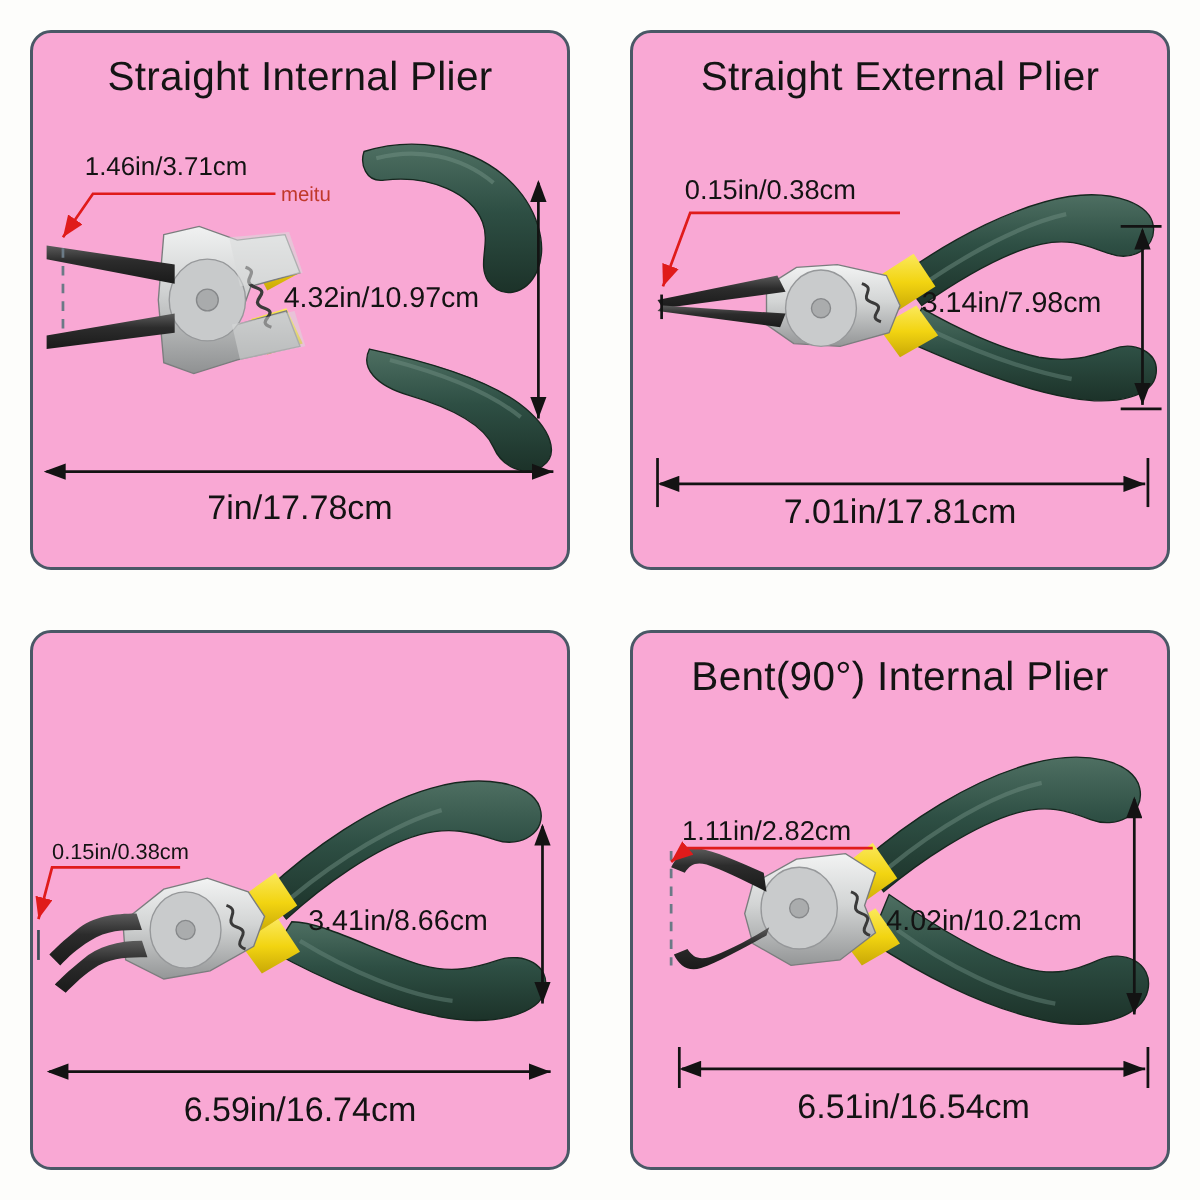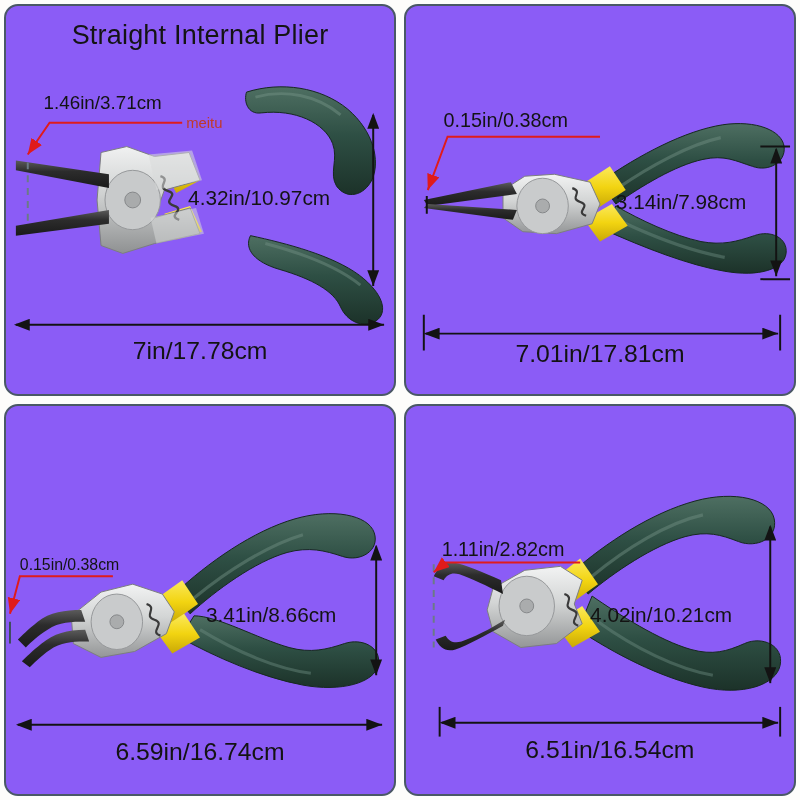--- a/index.html
+++ b/index.html
@@ -12,24 +12,24 @@
     position:relative;
   }
   .sheet{
     position:absolute;inset:0;
     display:grid;
     grid-template-columns:1fr 1fr;
     grid-template-rows:1fr 1fr;
   }
   .panel{
     position:relative;
-    background:#8b5cf6;
+    background:#f9a8d4;
     border:2px solid #4a5866;
     border-radius:14px;
-    margin:4px;
+    margin:20px;
     overflow:hidden;
   }
   .panel-title{
     position:absolute;
     top:14px;left:0;right:0;
     text-align:center;
     font-size:27px;
     color:#141414;
     letter-spacing:.2px;
     white-space:nowrap;
@@ -125,20 +125,21 @@
         <line x1="371" y1="110" x2="371" y2="283" stroke="#131313" stroke-width="2" marker-start="url(#arrB)" marker-end="url(#arrA)"></line>
         <text class="dimtext" x="184" y="201" font-size="21">4.32in/10.97cm</text>
 
         <line x1="10" y1="322" x2="382" y2="322" stroke="#131313" stroke-width="2" marker-start="url(#arrB)" marker-end="url(#arrA)"></line>
         <text class="dimtext" x="196" y="357" font-size="25" text-anchor="middle">7in/17.78cm</text>
       </svg>
     </div>
   </div>
 
   <div class="panel">
+    <div class="panel-title">Straight External Plier</div>
     <div class="stage">
       <svg viewBox="0 0 392 392" preserveAspectRatio="none">
         <defs>
           <linearGradient id="g2-handle" x1="0" y1="0" x2="0" y2="1">
             <stop offset="0%" stop-color="#4e6f62"></stop>
             <stop offset="45%" stop-color="#2e4f44"></stop>
             <stop offset="100%" stop-color="#1c3229"></stop>
           </linearGradient>
           <linearGradient id="g2-steel" x1="0" y1="0" x2="0" y2="1">
             <stop offset="0%" stop-color="#f2f3f3"></stop>
@@ -282,20 +283,21 @@
         <line x1="374" y1="142" x2="374" y2="272" stroke="#131313" stroke-width="2" marker-start="url(#arrB3)" marker-end="url(#arrA3)"></line>
         <text class="dimtext" x="202" y="218" font-size="21">3.41in/8.66cm</text>
 
         <line x1="12" y1="322" x2="380" y2="322" stroke="#131313" stroke-width="2" marker-start="url(#arrB3)" marker-end="url(#arrA3)"></line>
         <text class="dimtext" x="196" y="358" font-size="25" text-anchor="middle">6.59in/16.74cm</text>
       </svg>
     </div>
   </div>
 
   <div class="panel">
+    <div class="panel-title">Bent(90°) Internal Plier</div>
     <div class="stage">
       <svg viewBox="0 0 392 392" preserveAspectRatio="none">
         <defs>
           <linearGradient id="g4-handle" x1="0" y1="0" x2="0" y2="1">
             <stop offset="0%" stop-color="#4e6f62"></stop>
             <stop offset="45%" stop-color="#2e4f44"></stop>
             <stop offset="100%" stop-color="#1c3229"></stop>
           </linearGradient>
           <linearGradient id="g4-steel" x1="0" y1="0" x2="0" y2="1">
             <stop offset="0%" stop-color="#f2f3f3"></stop>

